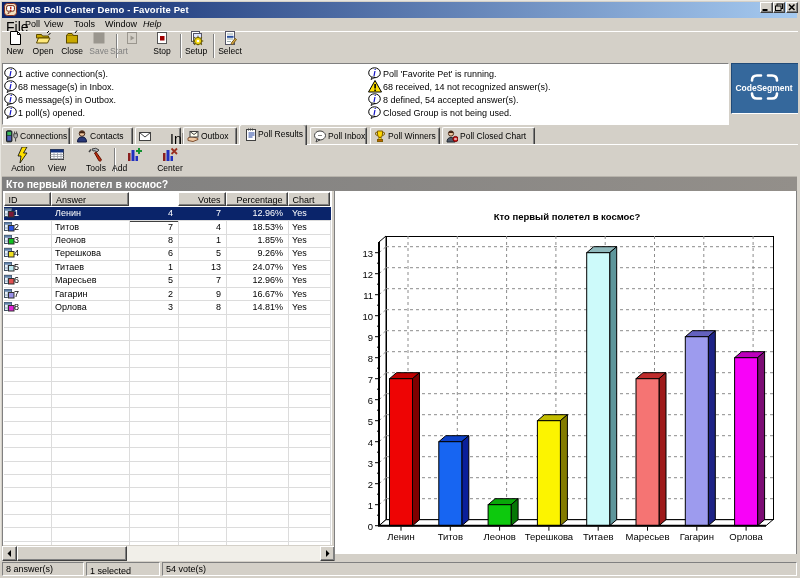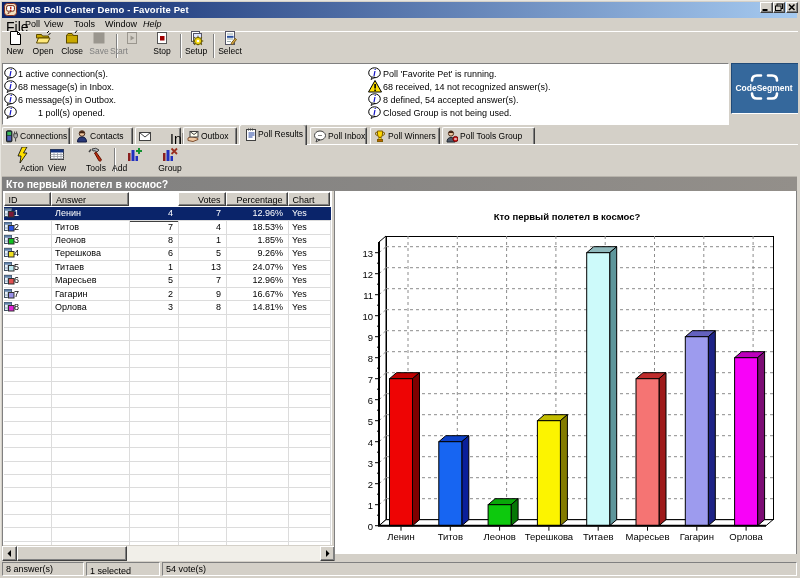--- a/index.html
+++ b/index.html
@@ -102,21 +102,21 @@
     <ellipse cx="6.5" cy="5.8" rx="5.8" ry="5" fill="#fff" stroke="#000"></ellipse>
     <path d="M4 10 L3 12.6 L7 10.2 Z" fill="#fff" stroke="#000" stroke-width="0.8"></path>
     <text x="6.5" y="8.8" font-size="9" font-weight="bold" font-style="italic" fill="#1616c8" text-anchor="middle">i</text>
   </svg>
 <div class="abs" style="left:18px;top:95px;font-size:9px;">6 message(s) in Outbox.</div>
 <svg class="abs" style="left:4px;top:106px" width="13" height="13">
     <ellipse cx="6.5" cy="5.8" rx="5.8" ry="5" fill="#fff" stroke="#000"></ellipse>
     <path d="M4 10 L3 12.6 L7 10.2 Z" fill="#fff" stroke="#000" stroke-width="0.8"></path>
     <text x="6.5" y="8.8" font-size="9" font-weight="bold" font-style="italic" fill="#1616c8" text-anchor="middle">i</text>
   </svg>
-<div class="abs" style="left:18px;top:108px;font-size:9px;margin-left:20px;">1 poll(s) opened.</div>
+<div class="abs" style="left:18px;top:108px;font-size:9px;">1 poll(s) opened.</div>
 <svg class="abs" style="left:368px;top:67px" width="13" height="13">
     <ellipse cx="6.5" cy="5.8" rx="5.8" ry="5" fill="#fff" stroke="#000"></ellipse>
     <path d="M4 10 L3 12.6 L7 10.2 Z" fill="#fff" stroke="#000" stroke-width="0.8"></path>
     <text x="6.5" y="8.8" font-size="9" font-weight="bold" font-style="italic" fill="#1616c8" text-anchor="middle">i</text>
   </svg>
 <div class="abs" style="left:383px;top:69px;font-size:9px;">Poll 'Favorite Pet' is running.</div>
 <svg class="abs" style="left:368px;top:80px" width="14" height="13">
     <path d="M7 0.5 L13.5 12 L0.5 12 Z" fill="#ffe000" stroke="#000"></path>
     <rect x="6.3" y="4" width="1.6" height="4.5" fill="#000"></rect>
     <rect x="6.3" y="9.5" width="1.6" height="1.6" fill="#000"></rect>
@@ -185,33 +185,33 @@
   </svg>
 <div class="abs" style="left:388px;top:131px;font-size:8.5px;white-space:nowrap;">Poll Winners</div>
 <div class="abs" style="left:442px;top:127px;width:93px;height:17px;background:#d4d0c8;border-top:1px solid #fff;border-left:1px solid #fff;border-right:1px solid #404040;border-top-right-radius:2px;border-top-left-radius:2px;box-shadow:inset -1px 0 0 #808080;box-sizing:border-box;"></div>
 <svg class="abs" style="left:446px;top:130px" width="12" height="13">
     <circle cx="5" cy="3.5" r="2.6" fill="#f0c8a0" stroke="#503020"></circle>
     <path d="M5 1 a2.6 2.6 0 0 1 2.6 2.2 q-2.8-.4-5.2 0 A2.6 2.6 0 0 1 5 1" fill="#402010"></path>
     <path d="M1 12 q0-4.5 4-4.5 q4 0 4 4.5 z" fill="#505868" stroke="#202830"></path>
     <circle cx="9.5" cy="9" r="2.6" fill="#d02020" stroke="#700000"></circle>
     <path d="M8.2 9 h2.6" stroke="#fff" stroke-width="1.2"></path>
   </svg>
-<div class="abs" style="left:460px;top:131px;font-size:8.5px;white-space:nowrap;">Poll Tools Group</div>
+<div class="abs" style="left:460px;top:131px;font-size:8.5px;white-space:nowrap;">Poll Closed Chart</div>
 <div class="abs" style="left:2px;top:144px;width:796px;height:1px;background:#fff;"></div>
 <div class="abs" style="left:239px;top:124px;width:68px;height:21px;background:#d4d0c8;border-top:1px solid #fff;border-left:1px solid #fff;border-right:1px solid #404040;border-top-right-radius:3px;border-top-left-radius:3px;box-shadow:inset -1px 0 0 #808080;box-sizing:border-box;"></div>
 <svg class="abs" style="left:245px;top:128px" width="12" height="13">
     <rect x="1.5" y="1.5" width="9" height="11" fill="#fff" stroke="#404040"></rect>
     <path d="M3.5 0.5 v2 M5.5 0.5 v2 M7.5 0.5 v2" stroke="#404040"></path>
     <path d="M3.5 5 h6 M3.5 7 h6 M3.5 9 h4" stroke="#2040a0"></path>
   </svg>
 <div class="abs" style="left:258px;top:129px;font-size:8.5px;white-space:nowrap;text-align:center;">Poll Results</div>
 <svg class="abs" style="left:15px;top:147px" width="16" height="17">
     <path d="M7 0 L3 9 h3 L5 16 L12 6 h-3.5 L12 0 Z" fill="#ffe000" stroke="#000" stroke-width="0.8"></path>
   </svg>
-<div class="abs" style="left:0px;top:163px;width:46px;text-align:center;font-size:8.5px;margin-left:9px;">Action</div>
+<div class="abs" style="left:0px;top:163px;width:46px;text-align:center;font-size:8.5px;">Action</div>
 <svg class="abs" style="left:49px;top:147px" width="16" height="17">
     <rect x="1.5" y="2.5" width="13" height="10" fill="#fff" stroke="#404040"></rect>
     <rect x="1.5" y="2.5" width="13" height="3" fill="#103080"></rect>
     <path d="M1.5 7.5 h13 M1.5 9.5 h13 M1.5 11.5 h13 M5 5.5 v7 M8.5 5.5 v7 M12 5.5 v7" stroke="#9aa0a8" stroke-width="0.8"></path>
   </svg>
 <div class="abs" style="left:34px;top:163px;width:46px;text-align:center;font-size:8.5px;">View</div>
 <svg class="abs" style="left:88px;top:147px" width="16" height="17">
     <path d="M4 2 q4-2 7 1 l-2 2 q-2-2-4-1 z" fill="#b0b8c0" stroke="#404040"></path>
     <path d="M8 5 l5 7 q1 1.5-.5 2 q-1.5.5-2-1 l-4-7z" fill="#c03010" stroke="#601000"></path>
     <path d="M3 2.5 L1 5" stroke="#404040" stroke-width="1.5"></path>
@@ -224,21 +224,21 @@
     <rect x="8.5" y="9" width="2.5" height="5" fill="#2030c0"></rect>
     <path d="M12 1 v6 M9 4 h6" stroke="#109030" stroke-width="2"></path>
   </svg>
 <div class="abs" style="left:112px;top:163px;width:46px;text-align:left;font-size:8.5px;">Add</div>
 <svg class="abs" style="left:162px;top:147px" width="16" height="17">
     <rect x="1" y="6" width="2.5" height="8" fill="#8a2020"></rect>
     <rect x="4.5" y="3" width="3" height="11" fill="#2030c0"></rect>
     <rect x="8.5" y="9" width="2.5" height="5" fill="#2030c0"></rect>
     <path d="M9.5 1.5 L15 7 M15 1.5 L9.5 7" stroke="#9a3020" stroke-width="1.8"></path>
   </svg>
-<div class="abs" style="left:147px;top:163px;width:46px;text-align:center;font-size:8.5px;">Group</div>
+<div class="abs" style="left:147px;top:163px;width:46px;text-align:center;font-size:8.5px;">Center</div>
 <div class="abs" style="left:2px;top:176px;width:795px;height:15px;background:linear-gradient(to right,#7f7f7f,#938f8a);border-top:1px solid #b8b4ac;"></div>
 <div class="abs" style="left:6px;top:178px;font-size:10.5px;font-weight:bold;color:#fff;">Кто первый полетел в космос?</div>
 <div class="abs" style="left:2px;top:191px;width:333px;height:370px;background:#d4d0c8;border-left:1px solid #808080;box-sizing:border-box;"></div>
 <div class="abs" style="left:3px;top:191px;width:329px;height:354px;background:#fff;"></div>
 <div class="abs hcell" style="left:3.5px;top:192px;width:47.5px;height:14px;text-align:left;padding-top:1px;">ID</div>
 <div class="abs hcell" style="left:51.0px;top:192px;width:78.0px;height:14px;text-align:left;padding-top:1px;">Answer</div>
 <div class="abs hcell" style="left:129.0px;top:208px;width:48.5px;height:14px;text-align:left;padding-top:1px;">Rank</div>
 <div class="abs hcell" style="left:177.5px;top:192px;width:48.0px;height:14px;text-align:right;padding-top:1px;">Votes</div>
 <div class="abs hcell" style="left:225.5px;top:192px;width:62.0px;height:14px;text-align:right;padding-top:1px;">Percentage</div>
 <div class="abs hcell" style="left:287.5px;top:192px;width:42.5px;height:14px;text-align:left;padding-top:1px;">Chart</div>

